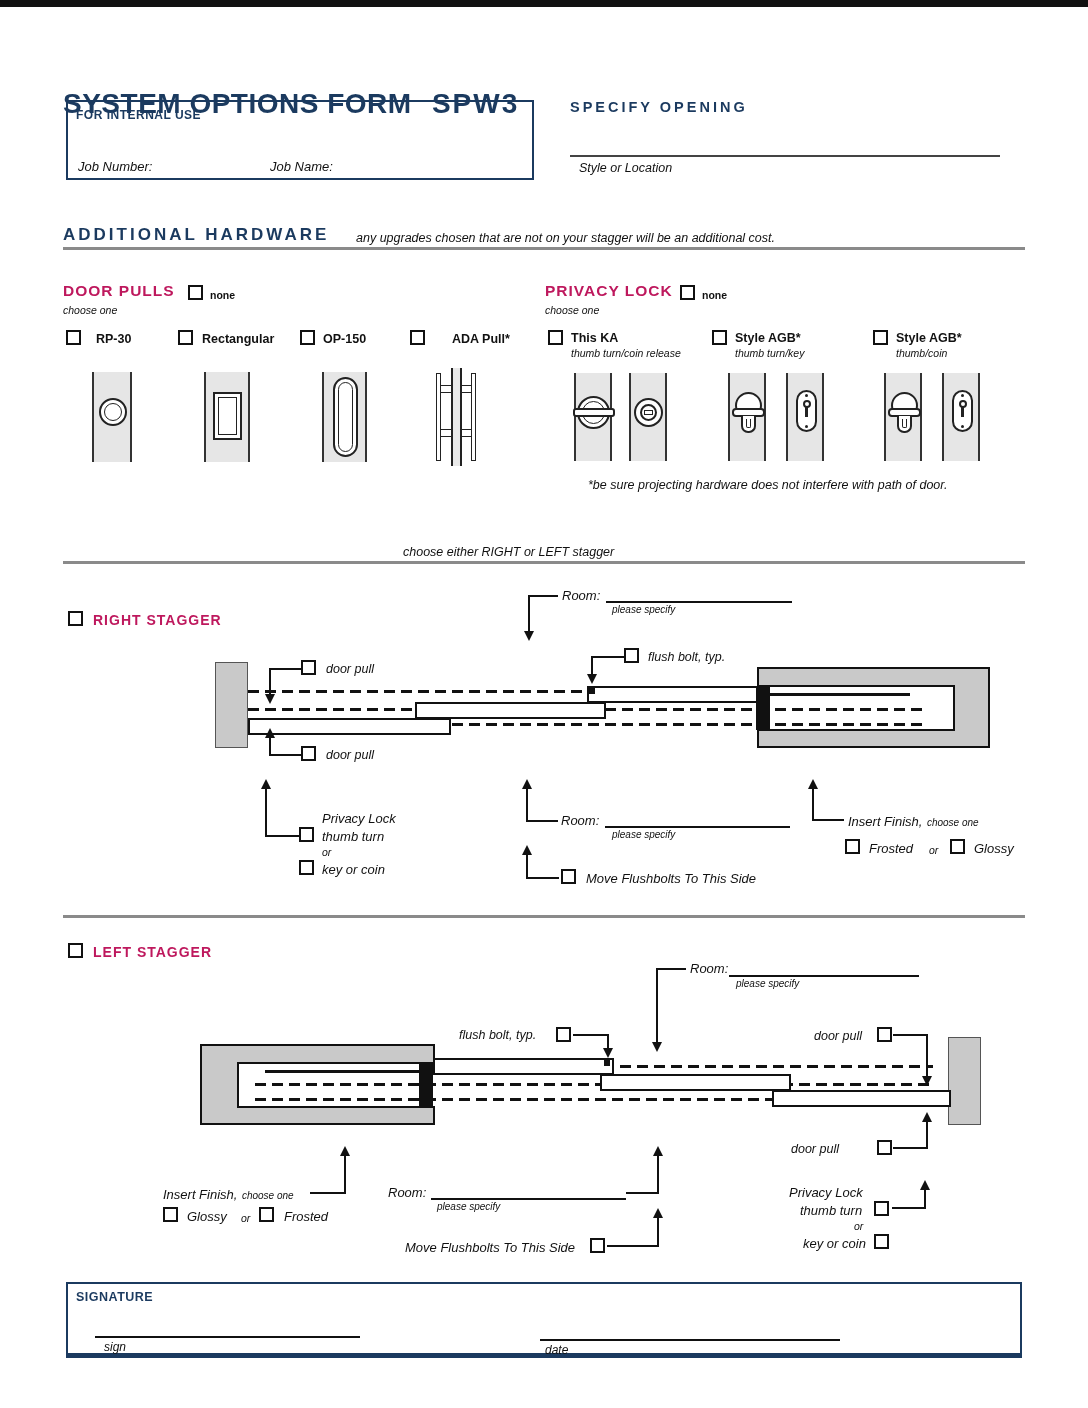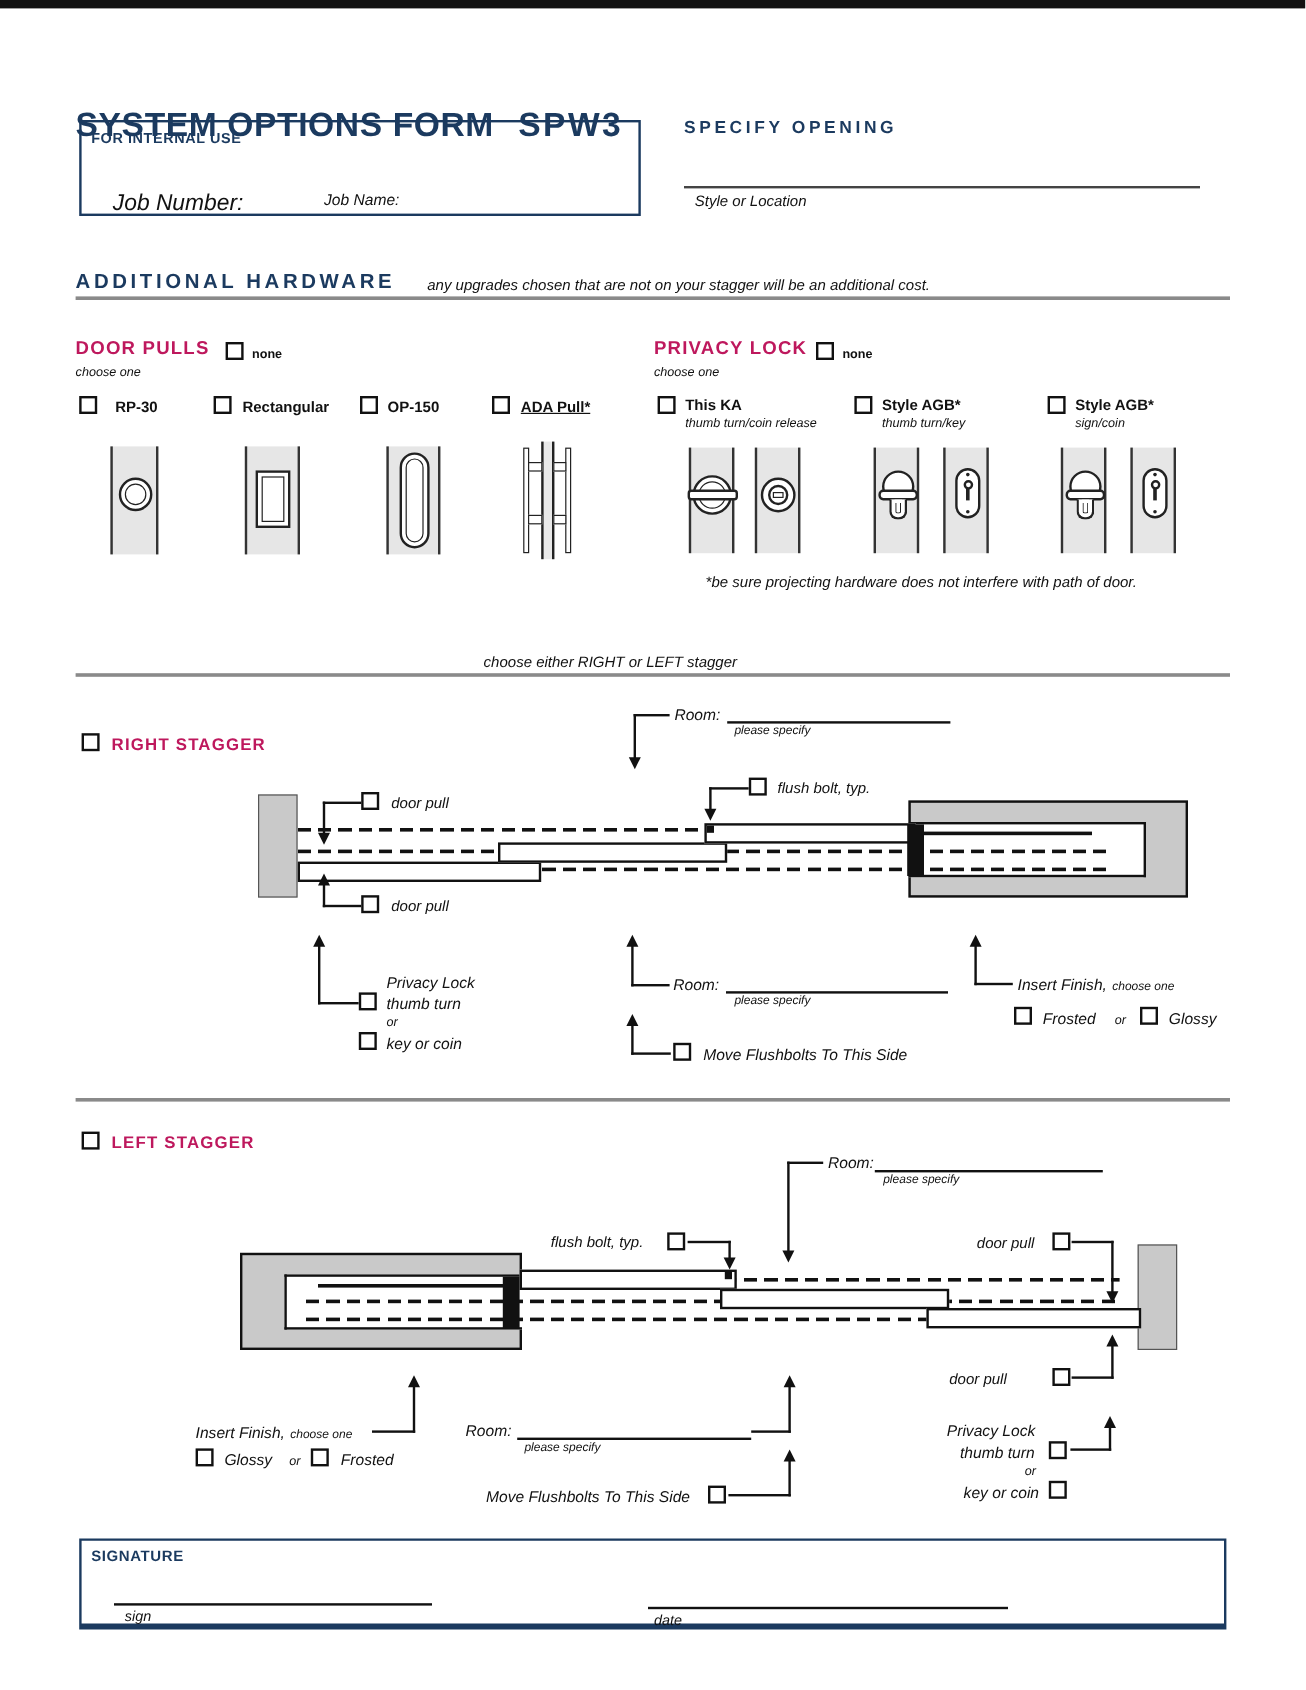--- a/index.html
+++ b/index.html
@@ -45,21 +45,21 @@
   <div class="abs" style="left:0;top:0;width:1088px;height:7px;background:#111;"></div>
 
   <div class="abs nowrap" style="left:63px;top:56px;font-size:28px;font-weight:bold;color:#1b3a5f;letter-spacing:.5px;margin-top:32px;">
     <span>SYSTEM OPTIONS FORM</span>
     <span style="margin-left:12px;letter-spacing:2px;">SPW3</span>
   </div>
 
 
   <div class="abs" style="left:66px;top:100px;width:468px;height:80px;border:2px solid #1b3a5f;"></div>
   <div class="abs nowrap" style="left:76px;top:108px;font-size:12px;font-weight:bold;color:#1b3a5f;letter-spacing:.5px;">FOR INTERNAL USE</div>
-  <div class="it" style="left:94px;top:159px;font-size:19px;">Job Number:</div>
+  <div class="it" style="left:78px;top:159px;font-size:13px;">Job Number:</div>
   <div class="it" style="left:270px;top:159px;font-size:13px;">Job Name:</div>
 
   <div class="hd" style="left:570px;top:99px;font-size:14.5px;">SPECIFY OPENING</div>
   <div class="abs" style="left:570px;top:155px;width:430px;height:2px;background:#444;"></div>
   <div class="it" style="left:579px;top:161px;font-size:12.5px;">Style or Location</div>
 
   <div class="hd" style="left:63px;top:225px;font-size:17px;">ADDITIONAL HARDWARE</div>
   <div class="it" style="left:356px;top:231px;font-size:12.5px;">any upgrades chosen that are not on your stagger will be an additional cost.</div>
   <div class="rule" style="left:63px;top:247px;width:962px;"></div>
 
@@ -68,21 +68,21 @@
   <div class="abs" style="left:210px;top:289px;font-size:10.5px;font-weight:bold;">none</div>
   <div class="it" style="left:63px;top:304px;font-size:10.5px;">choose one</div>
 
   <div class="cb" style="left:66px;top:330px;"></div>
   <div class="opt" style="left:96px;top:332px;">RP-30</div>
   <div class="cb" style="left:178px;top:330px;"></div>
   <div class="opt" style="left:202px;top:332px;">Rectangular</div>
   <div class="cb" style="left:300px;top:330px;"></div>
   <div class="opt" style="left:323px;top:332px;">OP-150</div>
   <div class="cb" style="left:410px;top:330px;"></div>
-  <div class="opt" style="left:434px;top:332px;text-decoration:underline;">ADA Pull*</div>
+  <div class="opt" style="left:452px;top:332px;">ADA Pull*</div>
 
   <div class="panel" style="left:92px;top:372px;">
     <div class="ring" style="left:5px;top:26px;width:28px;height:28px;">
         <div class="ring-in"></div>
       </div>
   </div>
   <div class="panel" style="left:204px;top:372px;width:46px;">
     <div style="left:7px;top:20px;width:29px;height:48px;border:2px solid #222;background:#fff;">
       <div style="position:absolute;inset:3px;border:1.5px solid #222;"></div>
     </div>
@@ -108,21 +108,21 @@
   <div class="it" style="left:545px;top:304px;font-size:10.5px;">choose one</div>
 
   <div class="cb" style="left:548px;top:330px;"></div>
   <div class="opt" style="left:571px;top:331px;">This KA</div>
   <div class="it small-it" style="left:571px;top:347px;">thumb turn/coin release</div>
   <div class="cb" style="left:712px;top:330px;"></div>
   <div class="opt" style="left:735px;top:331px;">Style AGB*</div>
   <div class="it small-it" style="left:735px;top:347px;">thumb turn/key</div>
   <div class="cb" style="left:873px;top:330px;"></div>
   <div class="opt" style="left:896px;top:331px;">Style AGB*</div>
-  <div class="it small-it" style="left:896px;top:347px;">sign/coin</div>
+  <div class="it small-it" style="left:896px;top:347px;">thumb/coin</div>
 
   <div class="panel" style="left:574px;top:373px;width:38px;height:88px;">
     <div class="ring" style="left:1px;top:23px;width:33px;height:33px;">
         <div class="ring-in"></div>
       </div>
     <div style="left:-3px;top:35px;width:42px;height:9px;background:#fff;border:2px solid #222;border-radius:3px;"></div>
   </div>
   <div class="panel" style="left:629px;top:373px;width:38px;height:88px;">
     <div class="ring" style="left:3px;top:25px;width:29px;height:29px;"></div>
     <div class="ring" style="left:9px;top:31px;width:17px;height:17px;"></div>

